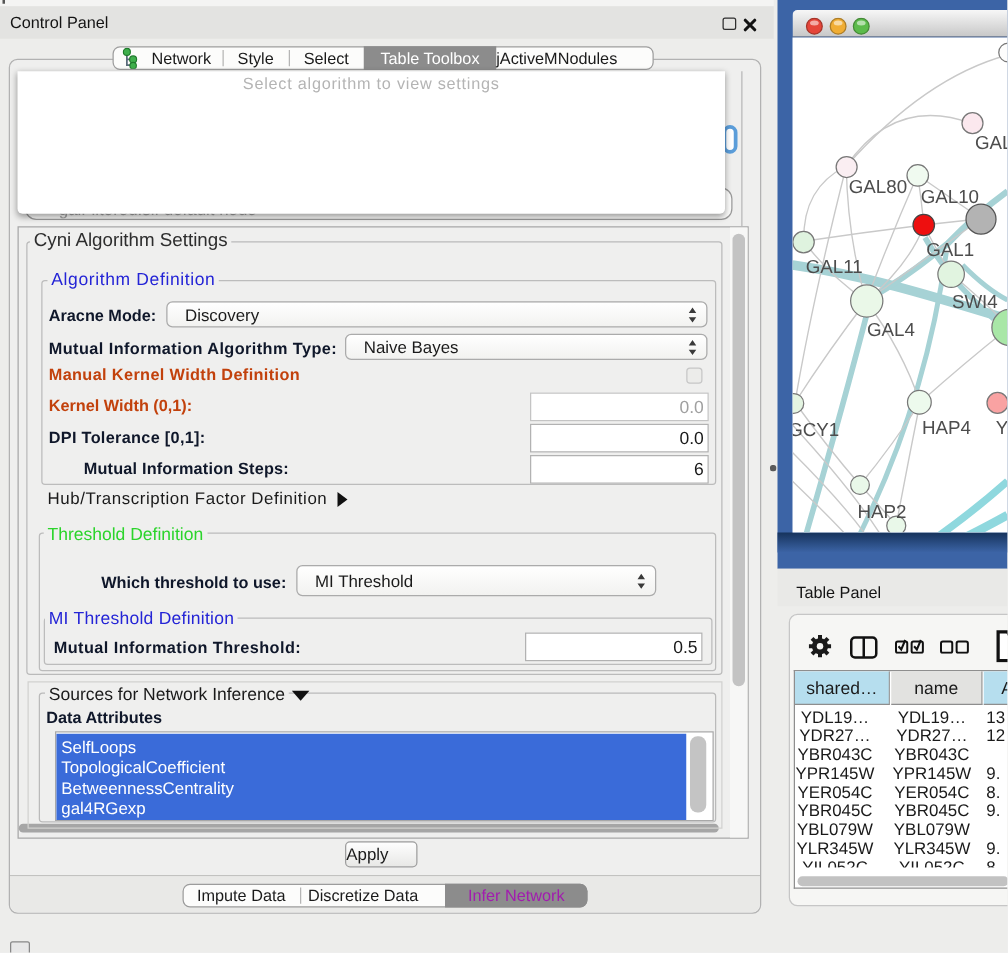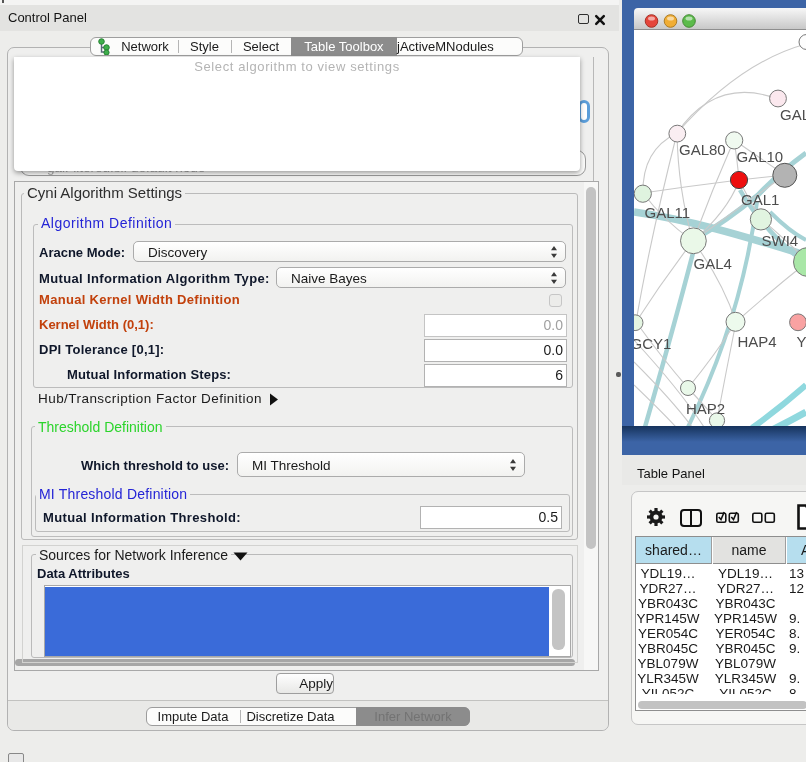--- a/index.html
+++ b/index.html
@@ -118,32 +118,33 @@
 <div class="abs" style="left:22px;top:545px;width:556px;height:118px;border:1px solid #d2d2d0;"></div>
 <div class="grp" style="left:31px;top:554px;width:542px;height:104px;border-color:#bababa;"></div>
 <div class="glabel" style="left:36px;top:547px;font-size:14px;">Sources for Network Inference</div>
 <svg class="abs" style="left:233px;top:552px;" width="15" height="9" viewBox="0 0 15 9">
     <path d="M0.5 0.5 L14.5 0.5 L7.5 8.5 Z" fill="#111"></path>
   </svg>
 
 <div class="lbl" style="left:37px;top:566px;">Data Attributes</div>
 <div class="abs" style="left:44px;top:585px;width:527px;height:72px;border:1px solid #a8a8a8;background:#fff;overflow:hidden;">
   <div class="abs" style="left:0;top:1px;width:504px;height:69px;background:#3a6bd9;"></div>
+  <div class="abs" style="left:4px;top:4px;font-size:13.5px;color:#fff;line-height:16.4px;">SelfLoops<br>TopologicalCoefficient<br>BetweennessCentrality<br>gal4RGexp</div>
   <div class="abs" style="left:507px;top:3px;width:13px;height:61px;background:#c4c4c4;border-radius:6px;"></div>
 </div>
 
-<div class="abs" style="left:276px;top:673px;width:58px;height:21px;border:1px solid #9e9e9e;border-radius:4px;background:linear-gradient(#fefefe,#e8e8e6);text-align:right;line-height:19px;font-size:13.5px;">Apply</div>
+<div class="abs" style="left:276px;top:673px;width:58px;height:21px;border:1px solid #9e9e9e;border-radius:4px;background:linear-gradient(#fefefe,#e8e8e6);text-align:left;line-height:19px;font-size:13.5px;">Apply</div>
 
 <div class="abs" style="left:8px;top:700px;width:600px;height:30px;background:#e9e9e7;border-top:1px solid #c2c2c0;border-radius:0 0 7px 7px;"></div>
 <div class="abs" style="left:146px;top:707px;width:324px;height:19px;background:#fcfcfb;border:1px solid #9c9c9c;border-radius:6px;"></div>
 <div class="abs" style="left:356px;top:707px;width:114px;height:19px;background:#8c8c8c;border-radius:0 6px 6px 0;"></div>
 <div class="abs" style="left:240px;top:710px;width:1px;height:13px;background:#b5b5b5;"></div>
 <div class="abs" style="left:146px;top:707px;width:94px;height:19px;line-height:19px;font-size:13px;text-align:center;">Impute Data</div>
 <div class="abs" style="left:240px;top:707px;width:101px;height:19px;line-height:19px;font-size:13px;text-align:center;">Discretize Data</div>
-<div class="abs" style="left:356px;top:707px;width:114px;height:19px;line-height:19px;font-size:13px;text-align:center;color:#737373;">Infer Network</div>
+<div class="abs" style="left:356px;top:707px;width:114px;height:19px;line-height:19px;font-size:13px;text-align:center;color:#a21caf;">Infer Network</div>
 
 <div class="abs" style="left:14px;top:57px;width:566px;height:114px;background:#fff;border-radius:0 0 4px 4px;box-shadow:0 2px 5px rgba(0,0,0,0.38);z-index:50;">
   <div class="abs" style="left:0;top:2px;width:100%;text-align:center;font-size:13px;color:#b4b4b4;letter-spacing:0.6px;">Select algorithm to view settings</div>
 </div>
 
 <div class="abs" style="left:616px;top:372px;width:5px;height:5px;background:#5a5a5a;border-radius:2px;"></div>
 
 <div class="abs" style="left:8px;top:753px;width:16px;height:14px;border:1.5px solid #888;border-radius:2px;background:#e8e8e8;"></div>
 
 <div class="abs" style="left:622px;top:0;width:184px;height:455px;background:#3c64a6;"></div>

